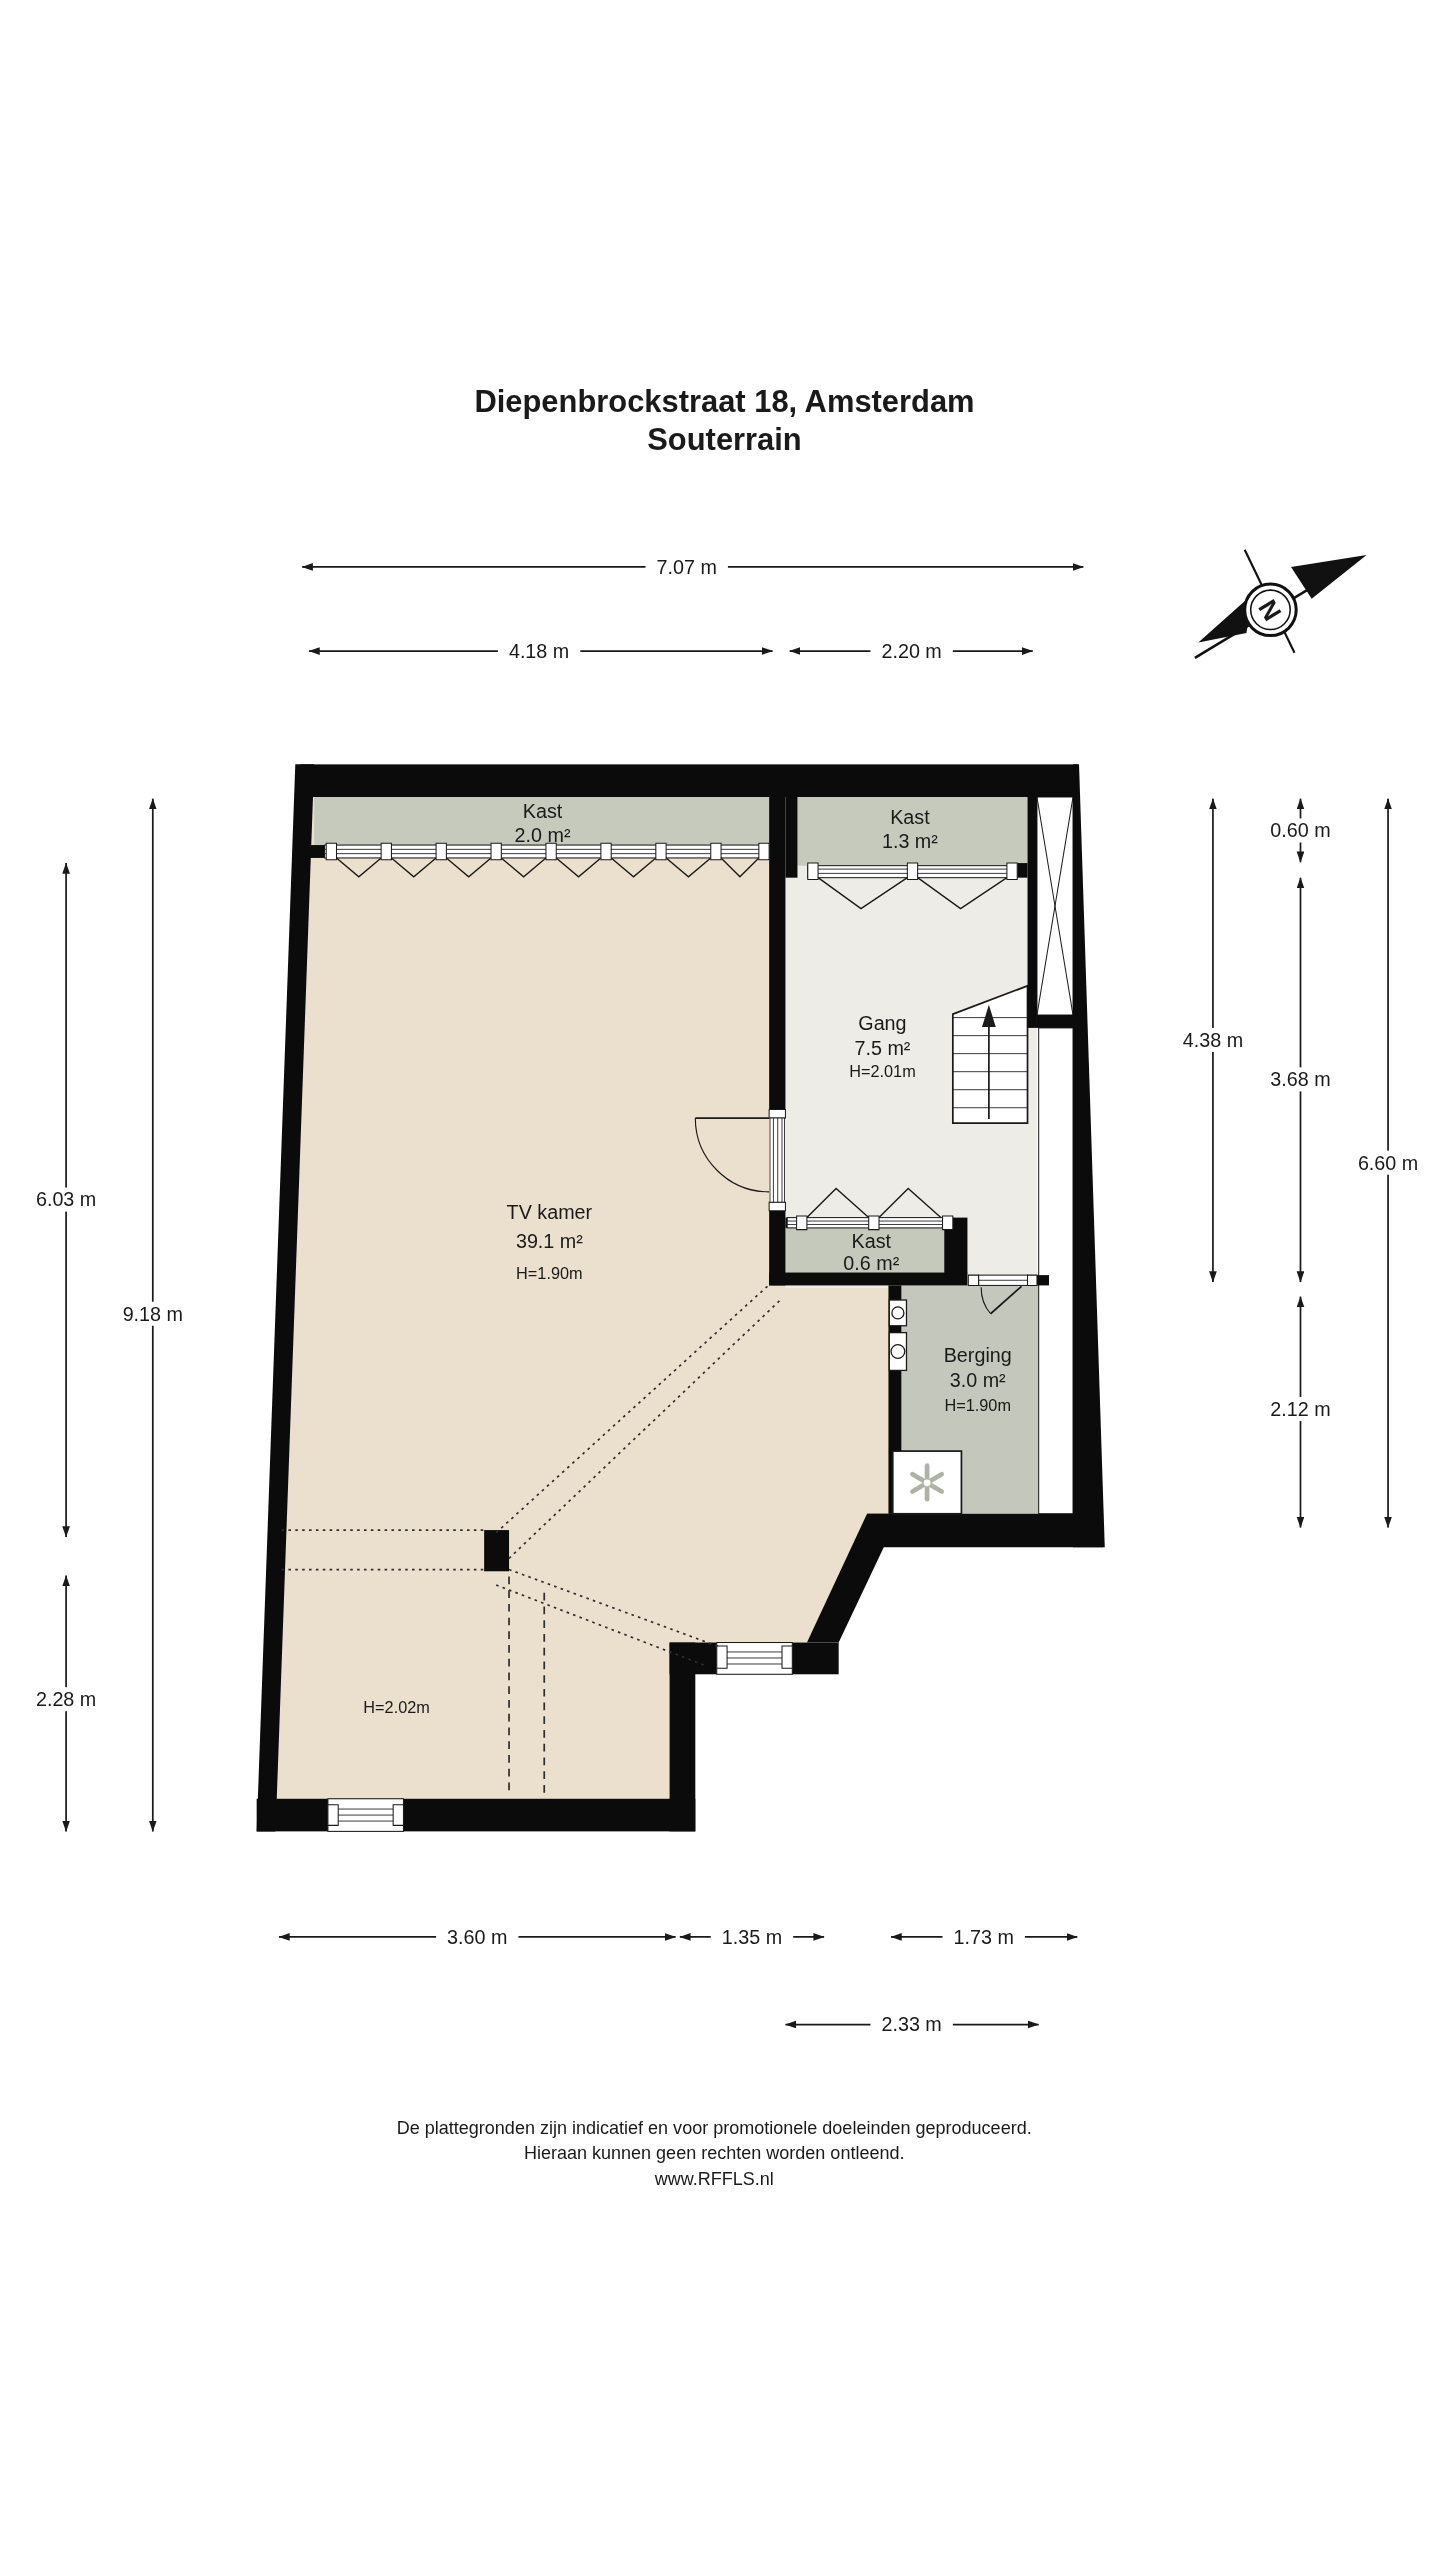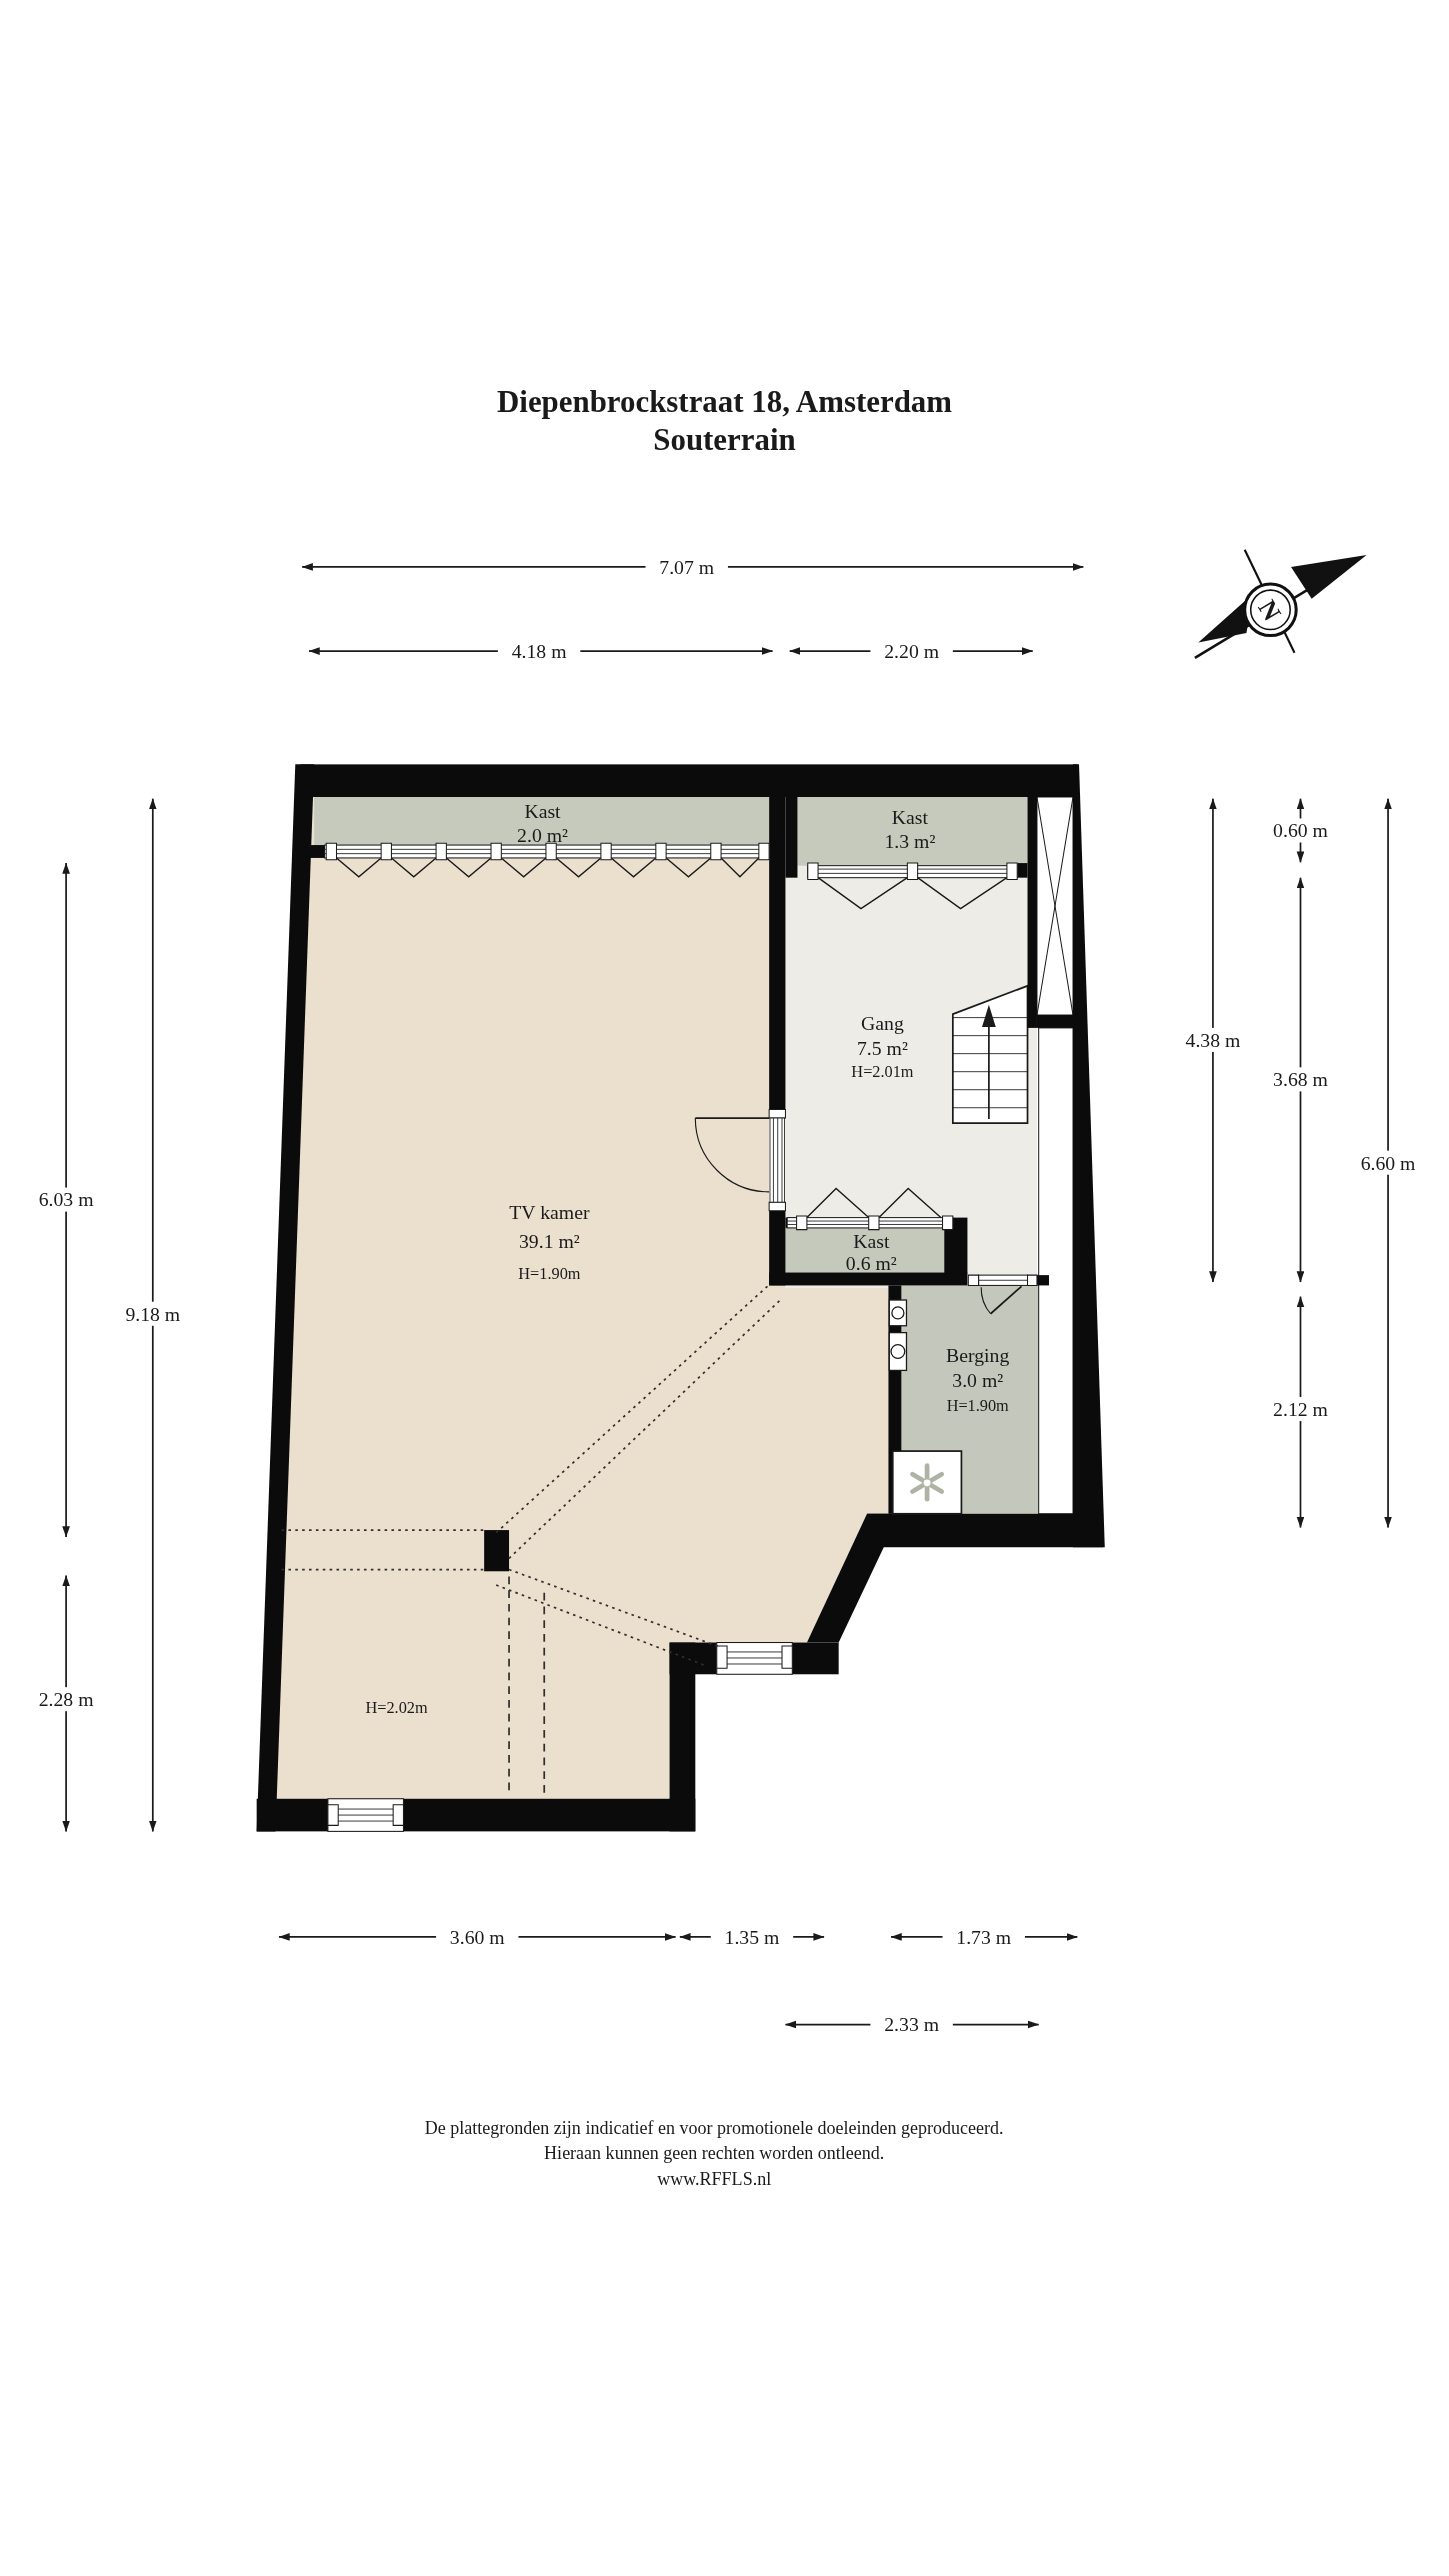--- a/index.html
+++ b/index.html
@@ -1,17 +1,17 @@
 <!DOCTYPE html>
 <html style="font-size:13.7px"><head>
 <meta charset="utf-8">
 <style>
   html,body{margin:0;padding:0;background:#ffffff;}
   .page{position:relative;width:1449px;height:2576px;background:#ffffff;overflow:hidden;
-        font-family:Liberation Serif, serif;}
+        font-family:Liberation Sans, sans-serif;}
   svg{position:absolute;left:0;top:0;}
   text{fill:#1a1a1a;}
   .title-line{font-size:36px;font-weight:bold;text-anchor:middle;}
   .room-name{font-size:23px;text-anchor:middle;}
   .room-area{font-size:23px;text-anchor:middle;}
   .room-h{font-size:19px;text-anchor:middle;}
   .dim-text{font-size:23px;text-anchor:middle;}
   .footer-line{font-size:21px;text-anchor:middle;}
   .dim-line{stroke:#1a1a1a;stroke-width:2;}
   .dim-bg{fill:#ffffff;}

